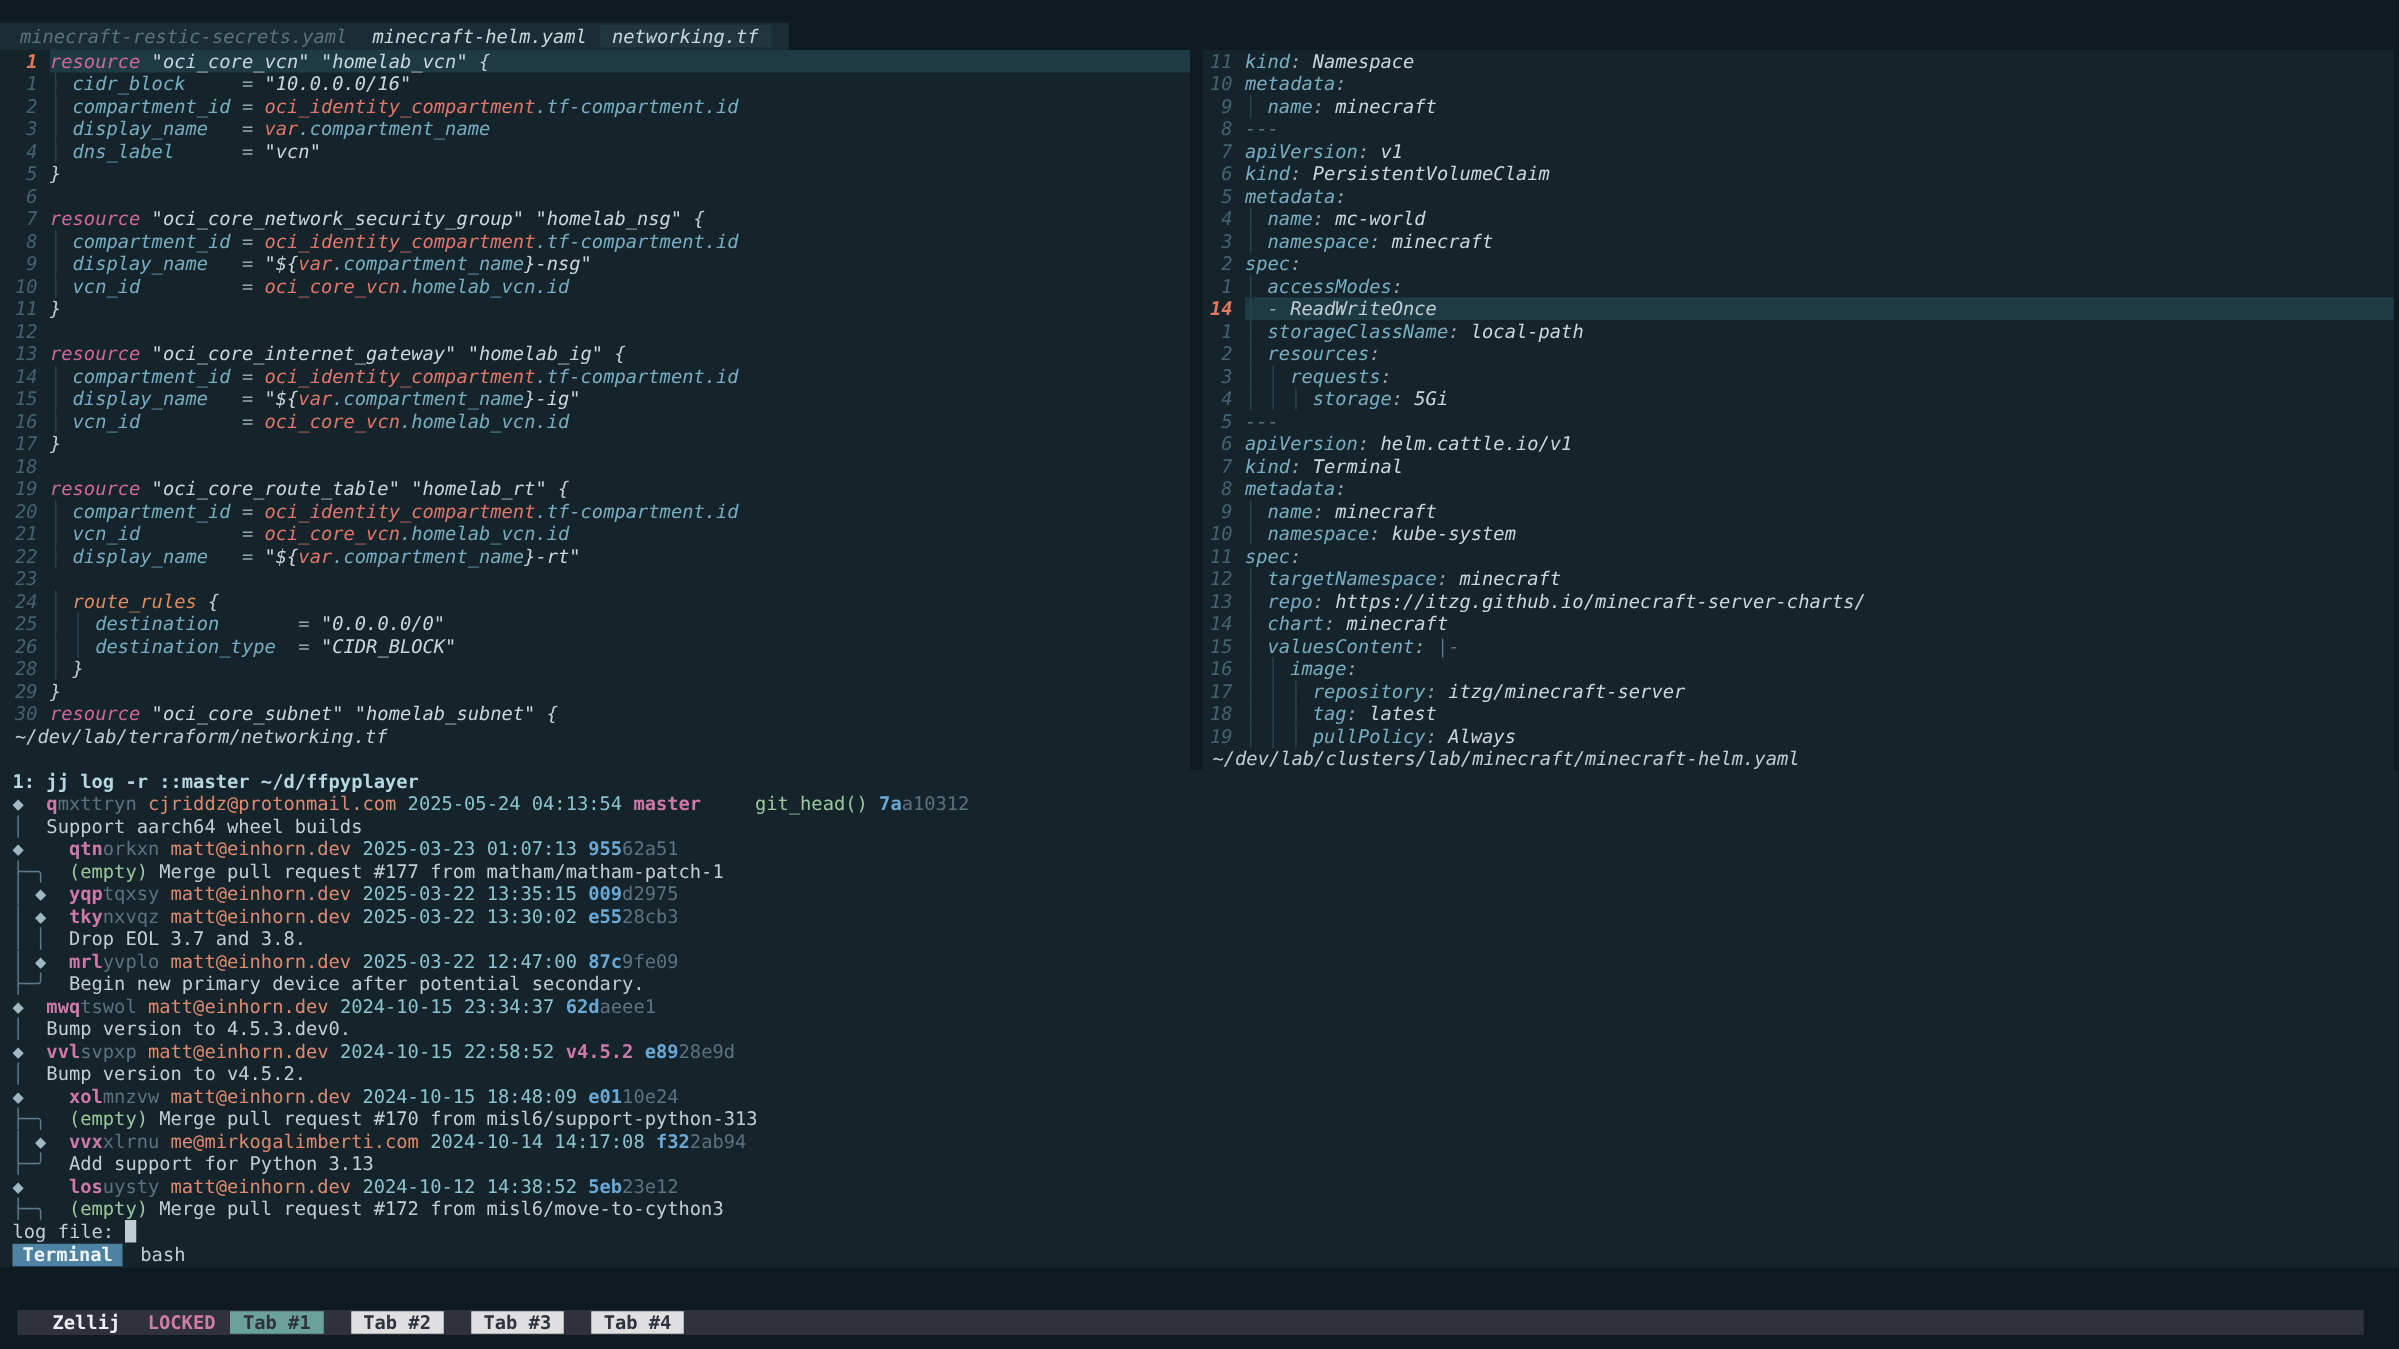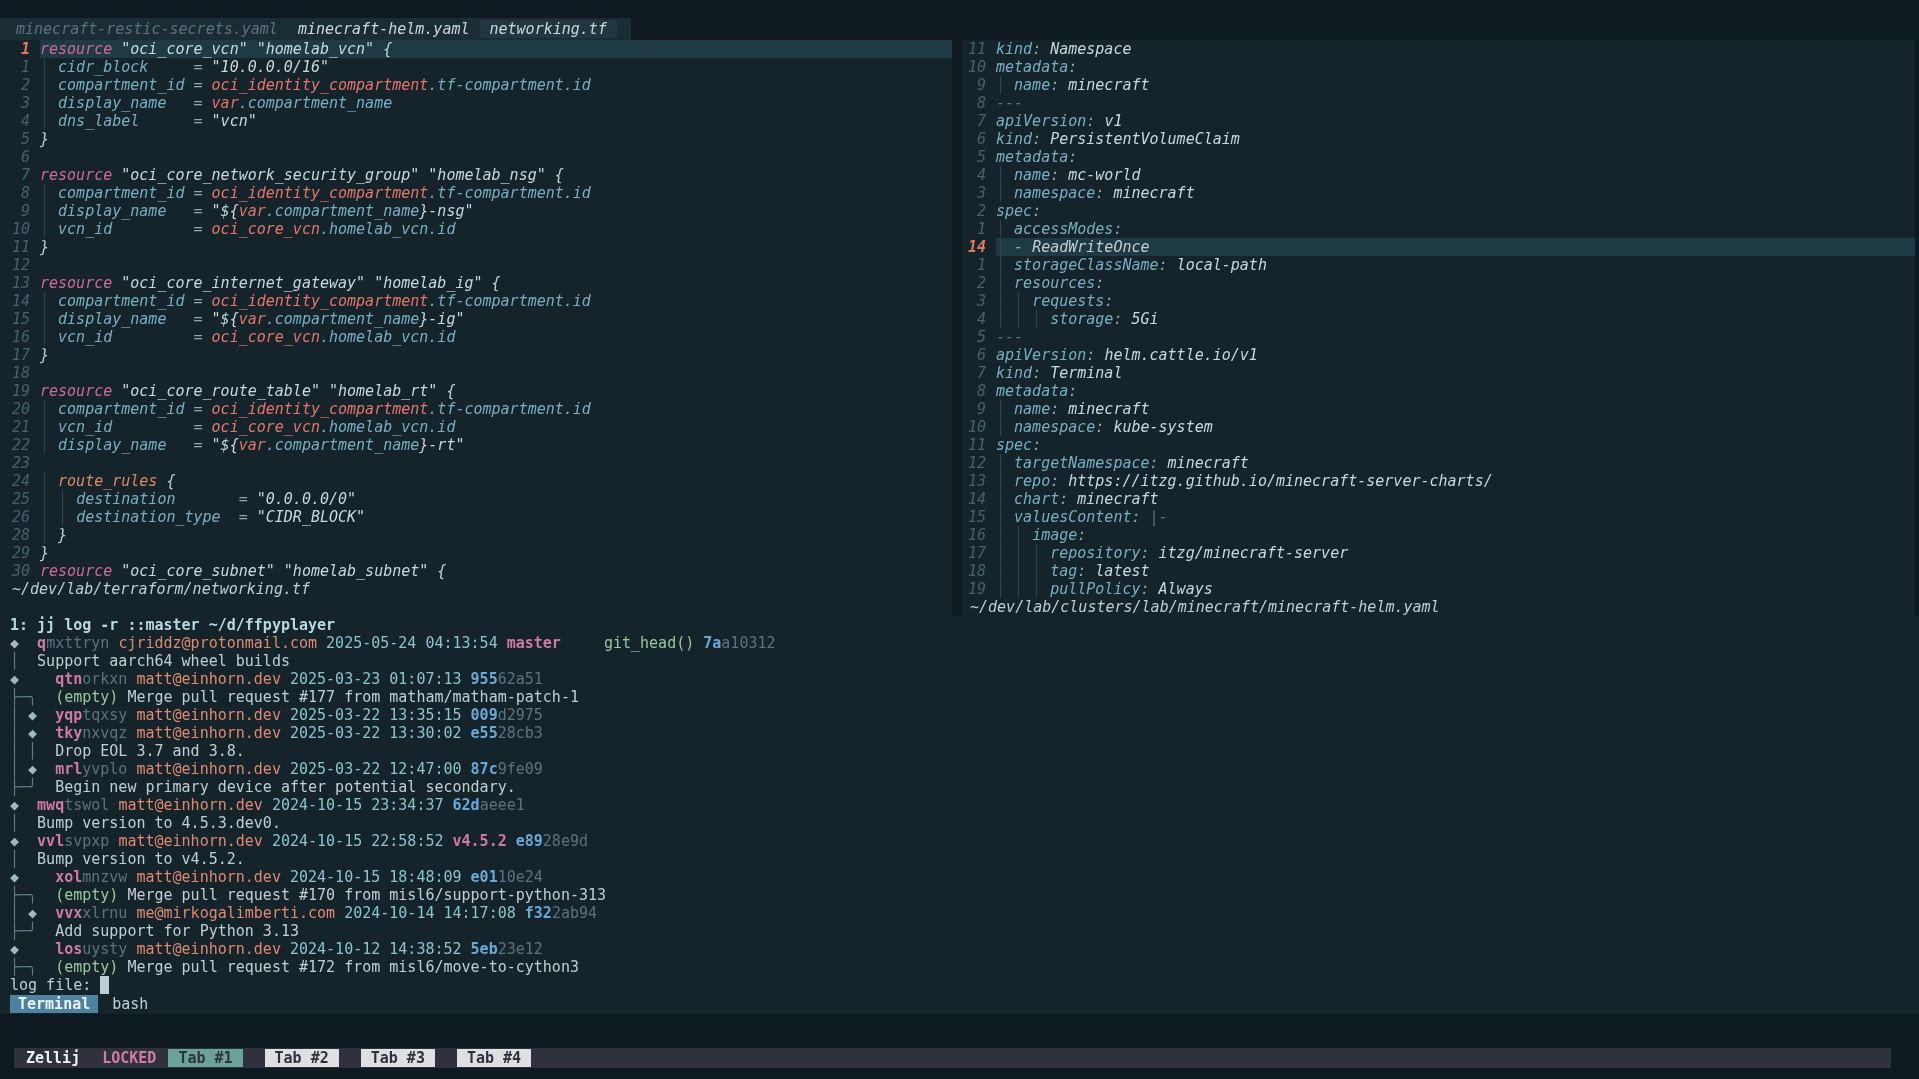--- a/index.html
+++ b/index.html
@@ -30,21 +30,21 @@
 
   
   .terminal { position:absolute; top:616px; left:0; right:0; background:var(--surface); padding-left:10px; }
   .trow { height:18px; white-space:pre; }
   .pane-status { height:20px; background:var(--surface); display:flex; align-items:center; white-space:pre; }
   .chip { background:var(--chip_blue); color:#eef4f7; font-weight:bold; padding:0 8px; margin-right:14px; }
   .shell-name { color:var(--foreground); }
 
   
   .statusbar { position:absolute; left:14px; right:28px; bottom:11px; height:20px; background:var(--bar_bg); display:flex; align-items:center; white-space:pre; }
-  .zj { color:var(--bar_fg); font-weight:bold; padding:0 10px 0 12px; }
+  .zj { color:var(--bar_fg); font-weight:bold; padding:0 10px 0 28px; }
   .locked { color:var(--locked_pink); font-weight:bold; padding:10px 12px; }
   .ztab { padding:0 10px; margin-right:22px; font-weight:bold; color:var(--bar_bg); background:var(--tab_inactive_bg); cursor:default; }
   .ztab.active { background:var(--tab_active_bg); }
 
   
   .sg-d   { color:var(--foreground); }
   .sg-k   { color:var(--keyword); }
   .sg-o   { color:var(--builtin_orange); }
   .sg-p   { color:var(--property); }
   .sg-s   { color:var(--string); }

